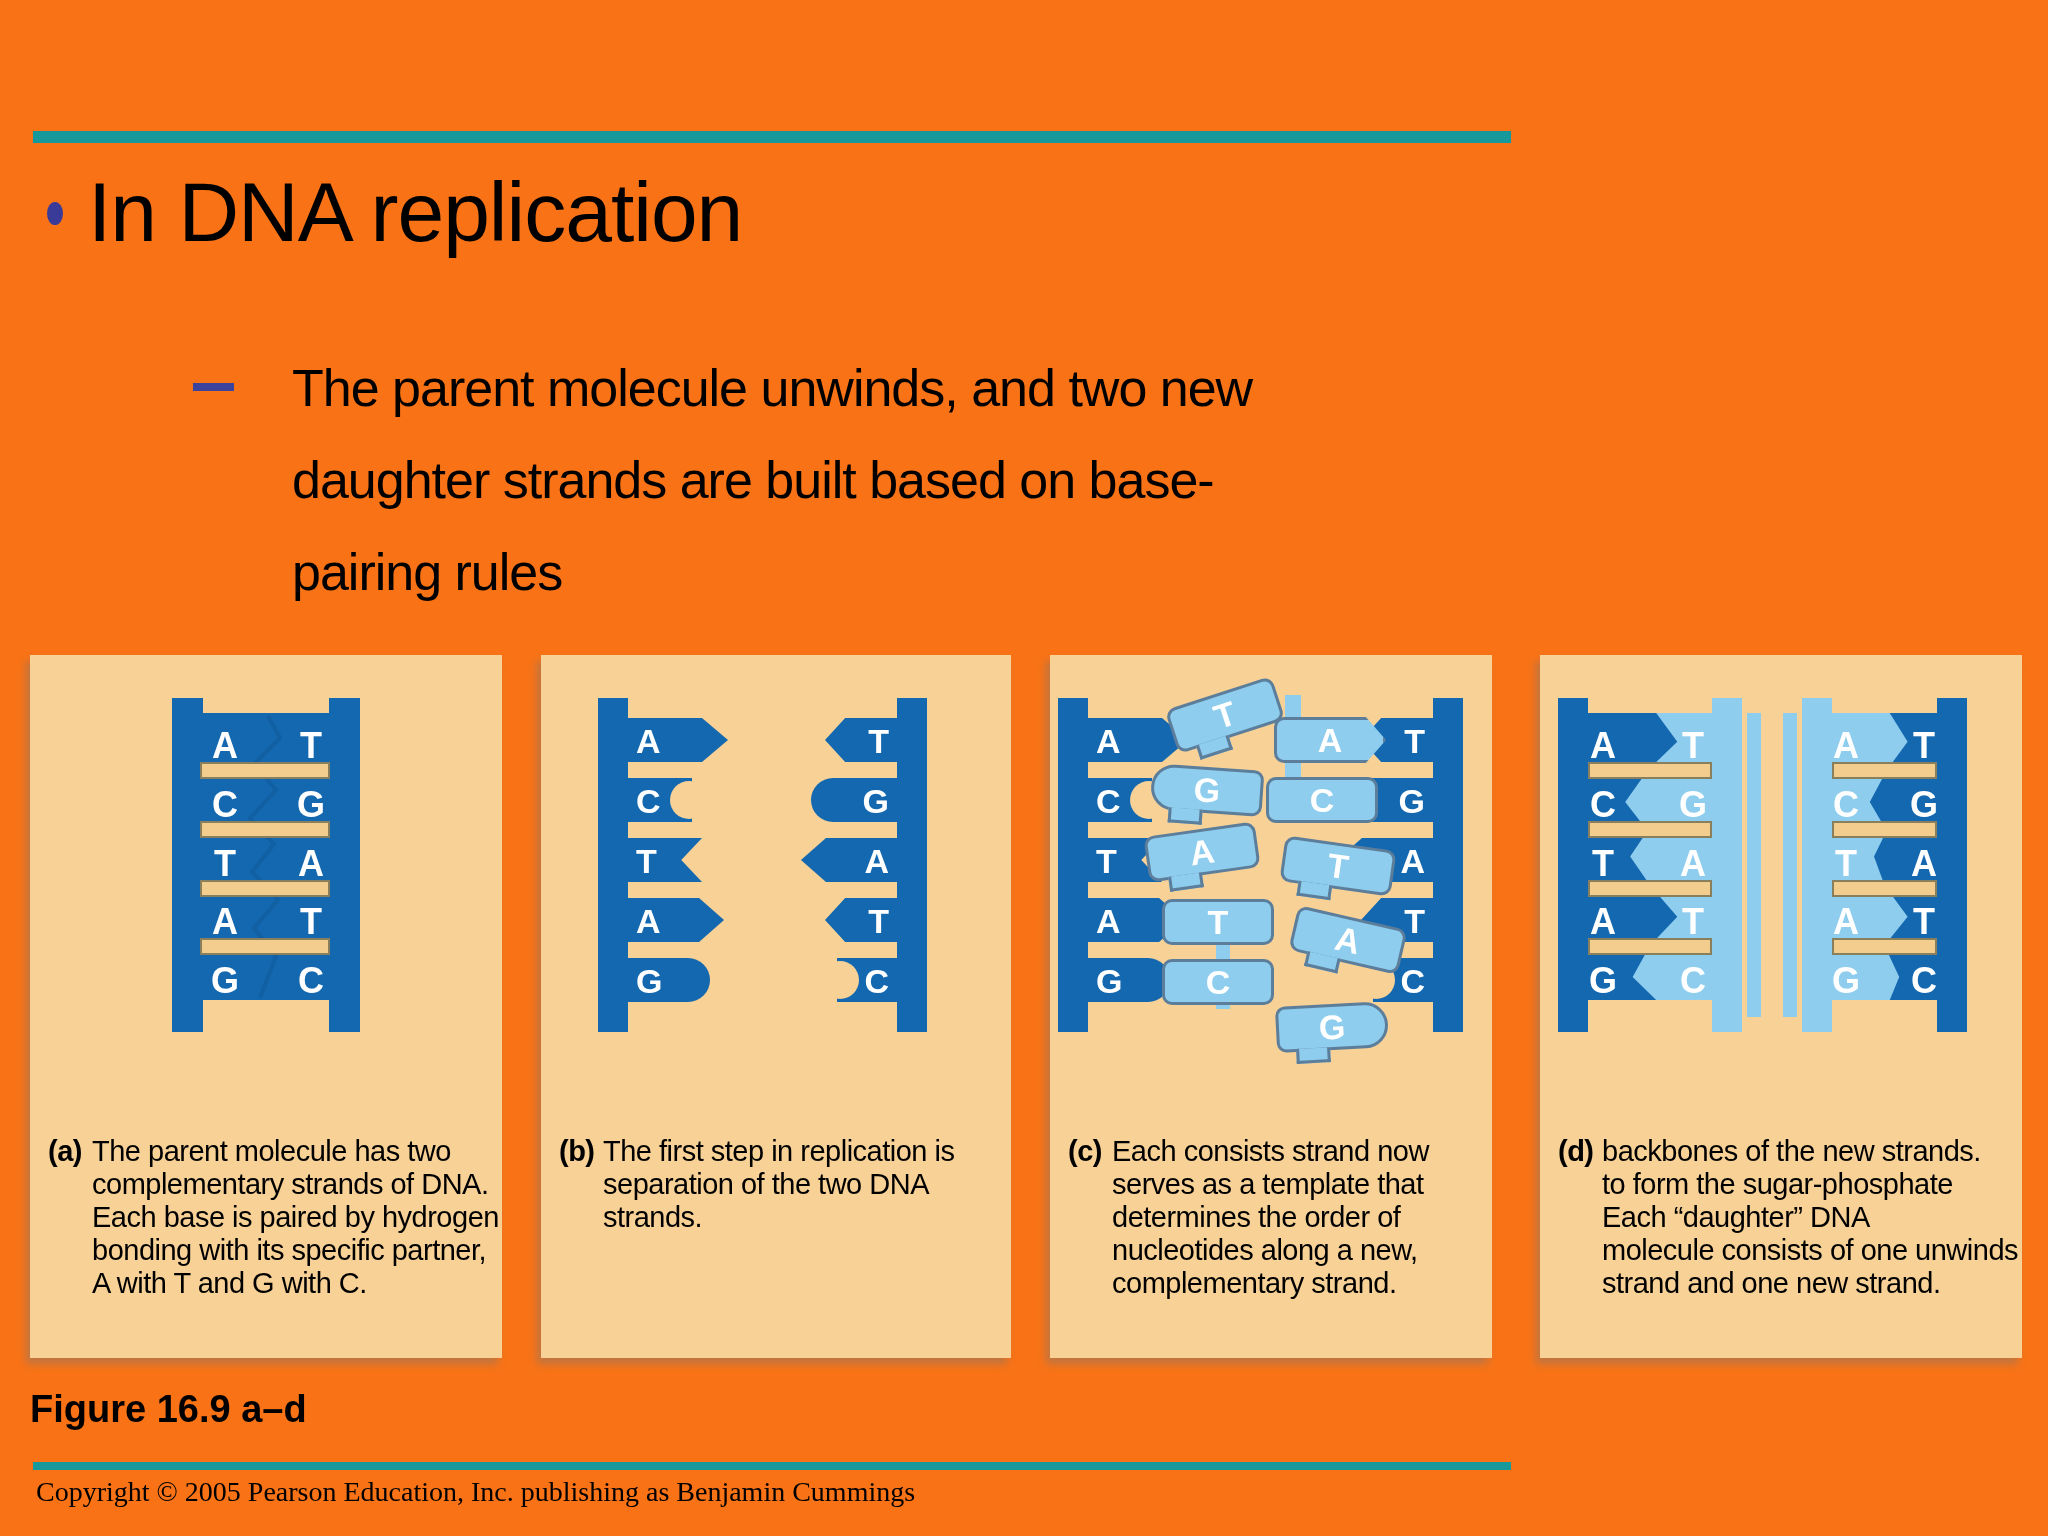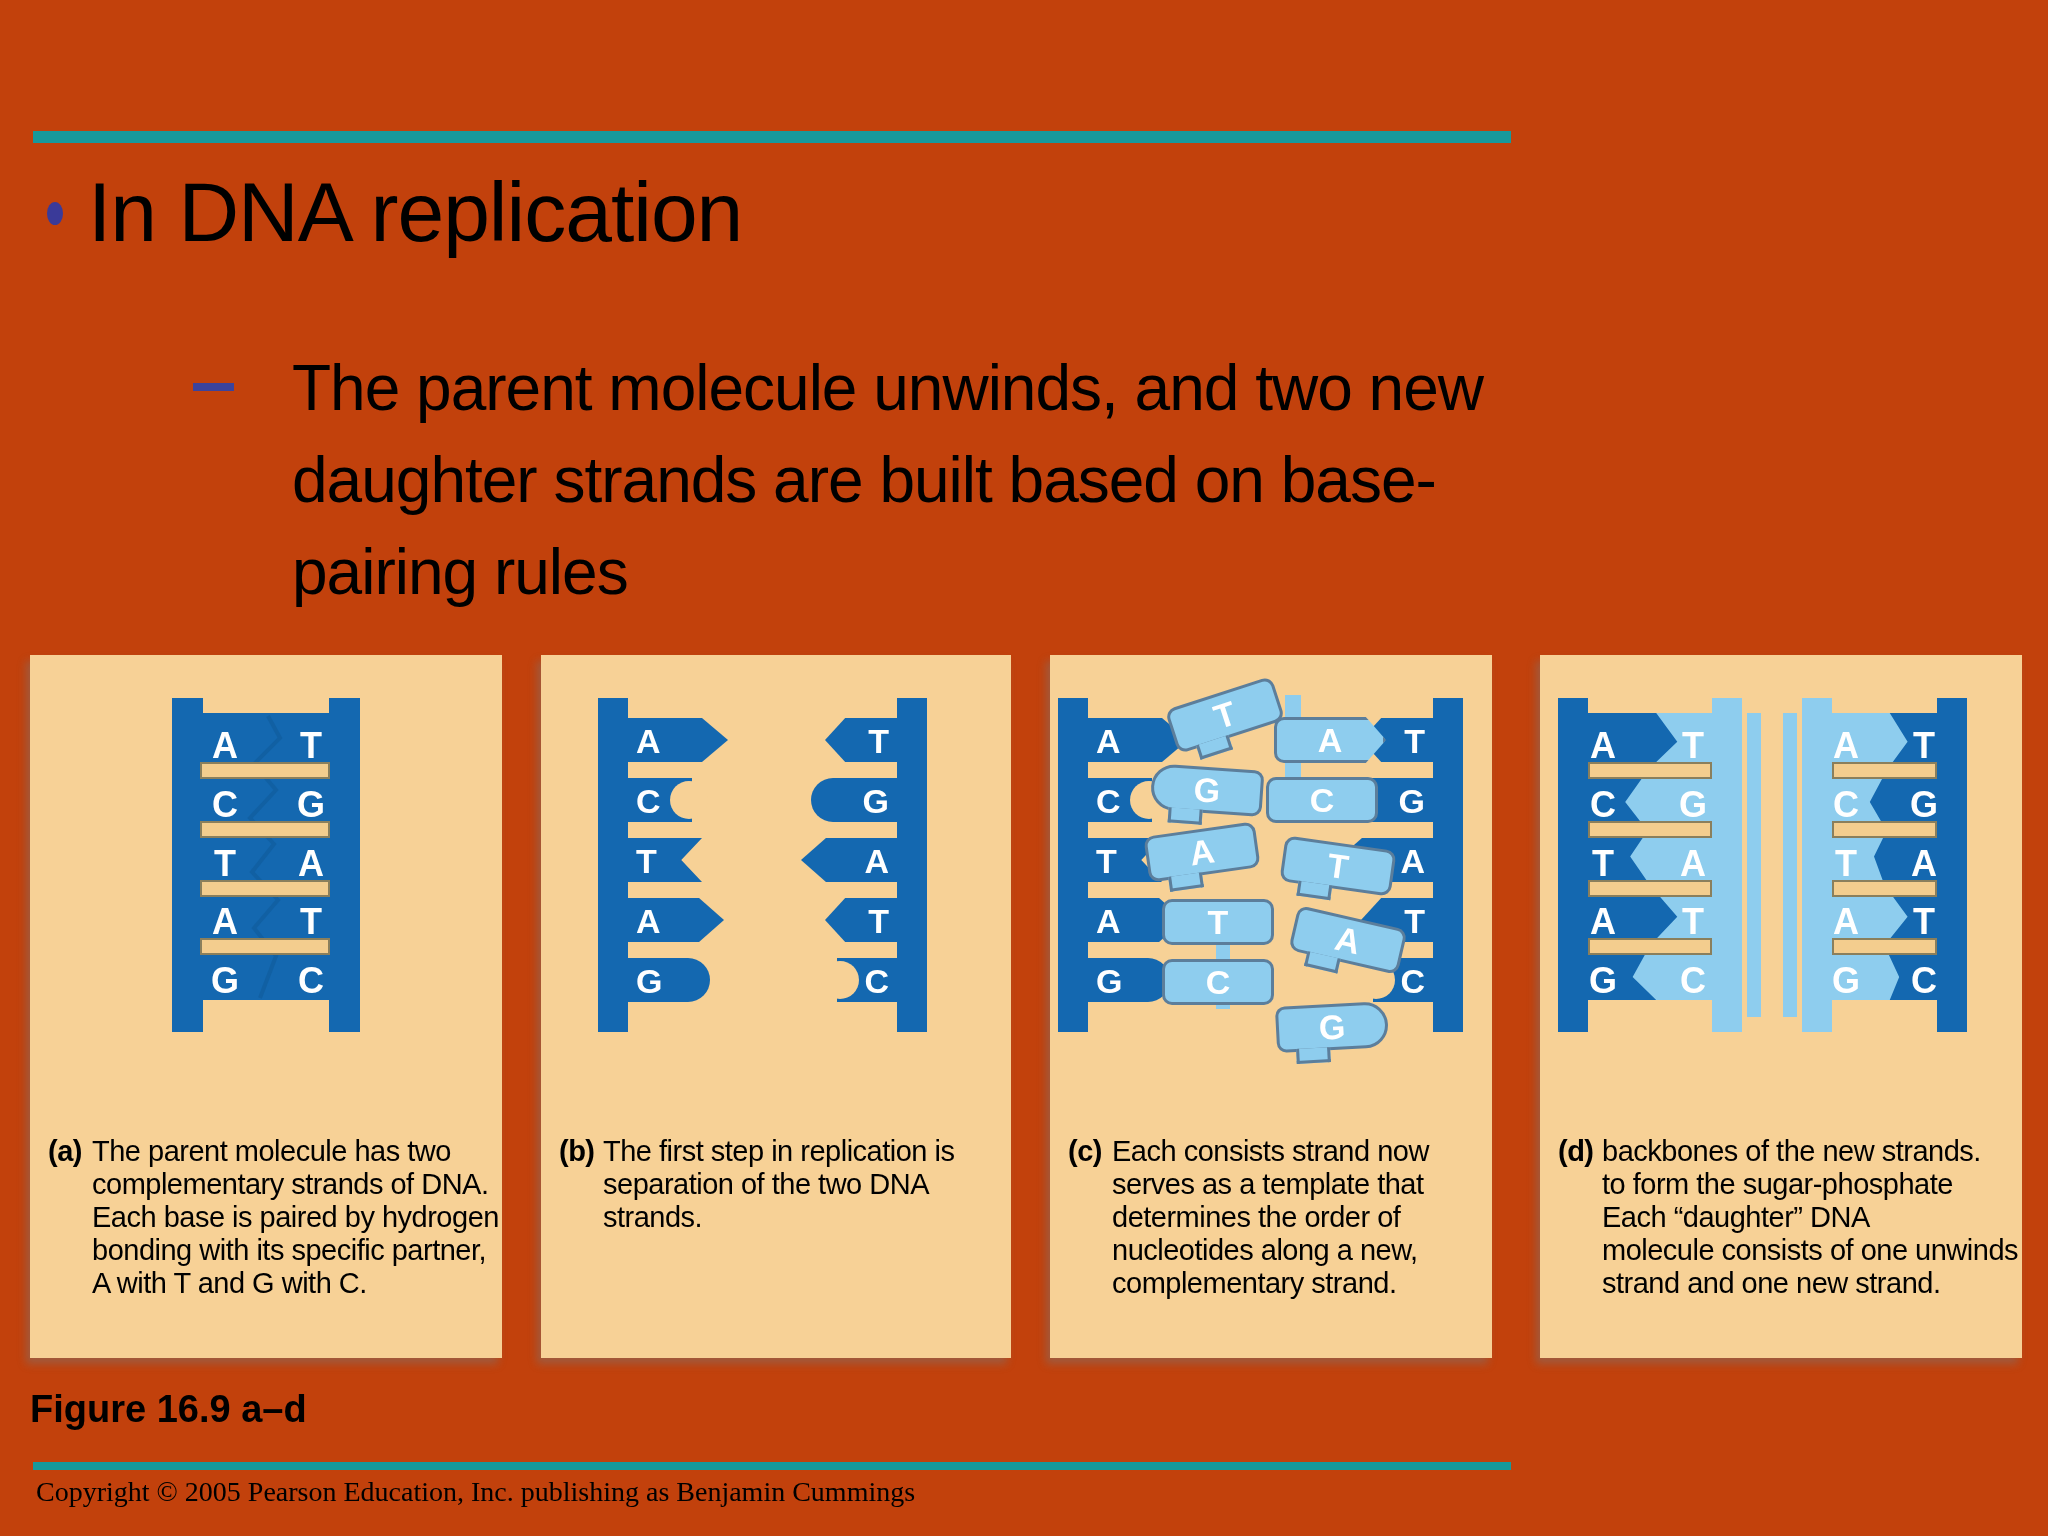--- a/index.html
+++ b/index.html
@@ -1,25 +1,25 @@
 <!DOCTYPE html>
 <html style="--teal: #17999b; --panel-bg: #f7d196; --dark-blue: #1468b0; --light-blue: #8ecdee; --rung-fill: #f3cd8e; --rung-border: #8a7f5c; --outline: #5c7e9b; --bullet: #3a3a99; --dash: #3b439c;"><head>
 <meta charset="utf-8">
 <style>
   html,body{margin:0;padding:0;background:#888;}
-  #slide{position:relative;width:2048px;height:1536px;background:#c2410c;overflow:hidden;
+  #slide{position:relative;width:2048px;height:1536px;background:#f97316;overflow:hidden;
          font-family:"Liberation Sans",sans-serif;color:#000;}
   .abs{position:absolute;}
 
   
   #rule-top{left:33px;top:131px;width:1478px;height:12px;background:var(--teal);}
   #bullet-dot{left:47px;top:202px;width:16px;height:23px;border-radius:50%;background:var(--bullet);}
   #slide-title{left:88px;top:162px;font-size:84px;letter-spacing:-1px;line-height:100px;}
   #sub-dash{left:193px;top:383px;width:41px;height:8px;background:var(--dash);}
-  #sub-bullet{left:292px;top:342px;font-size:64px;letter-spacing:-1px;line-height:92px;}
+  #sub-bullet{left:292px;top:342px;font-size:52px;letter-spacing:-1px;line-height:92px;}
   .sub-line{display:block;white-space:nowrap;}
 
   
   .panel{position:absolute;top:655px;height:703px;background:var(--panel-bg);
          box-shadow:-4px 6px 8px rgba(120,120,120,.45);}
   #panel-a{left:30px;width:472px;}
   #panel-b{left:541px;width:470px;}
   #panel-c{left:1050px;width:442px;}
   #panel-d{left:1540px;width:482px;}
 

